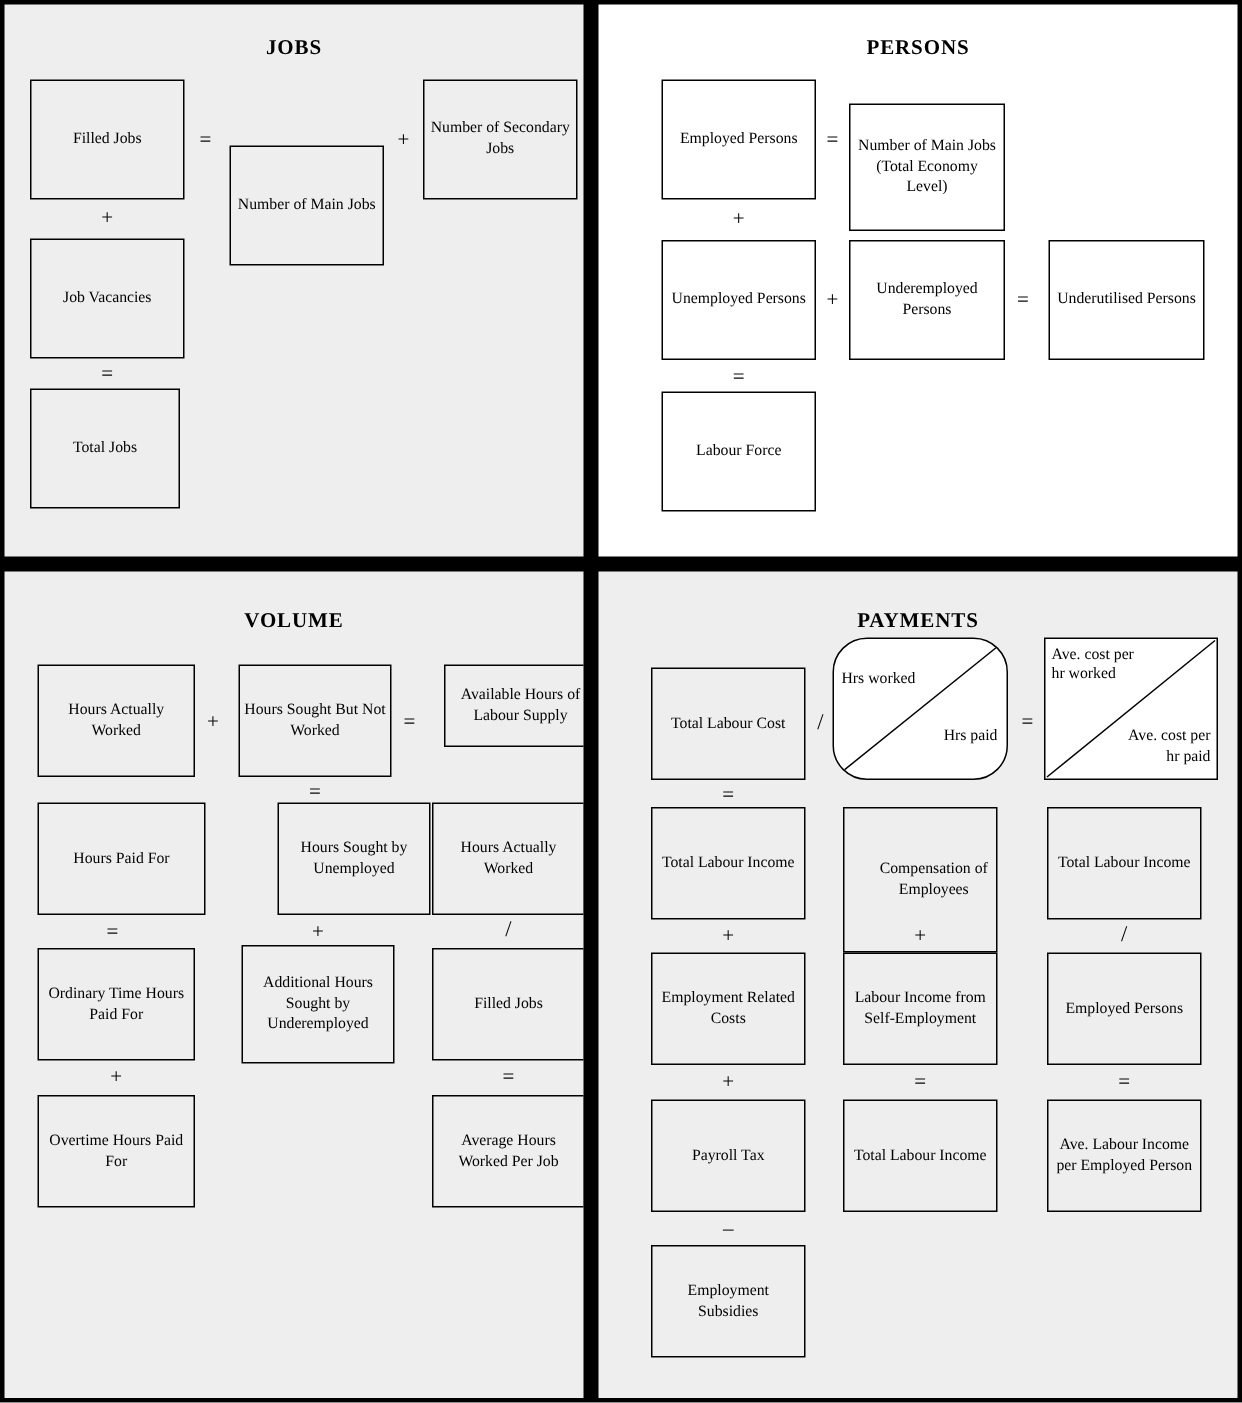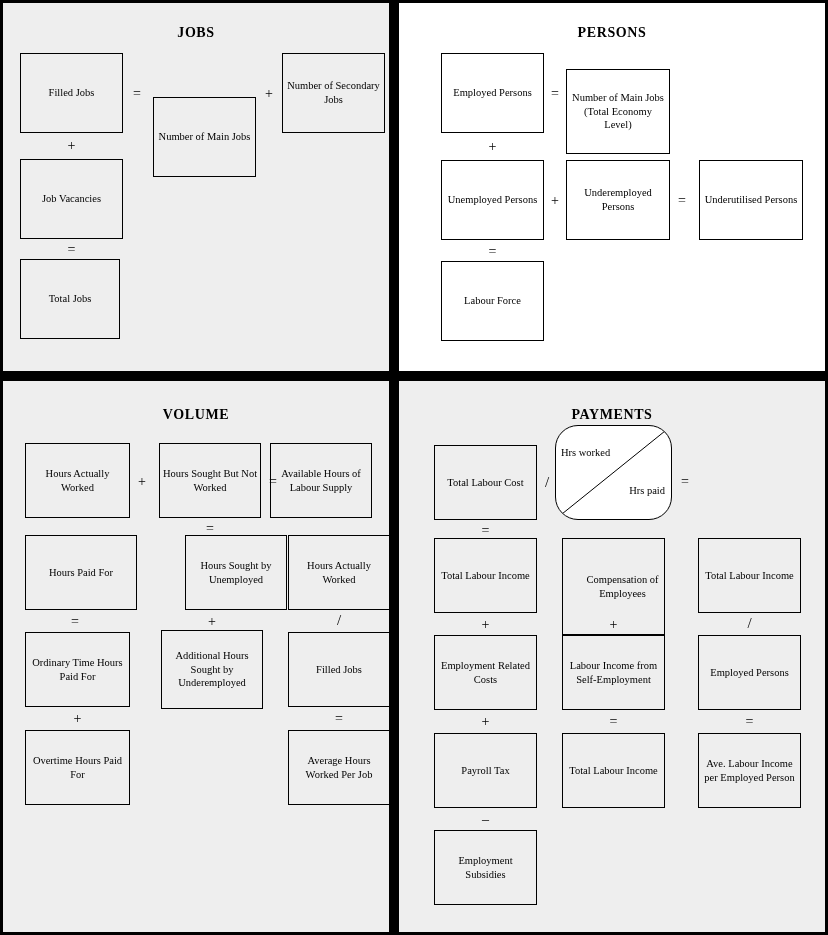--- a/index.html
+++ b/index.html
@@ -162,21 +162,21 @@
     <div class="quad-title">VOLUME</div>
 
     <div class="box" style="left:22px; top:62px; width:105px; height:75px;">Hours Actually Worked</div>
 
     <div class="op" style="left:131px; top:94px; width:16px;">+</div>
 
     <div class="box" style="left:156px; top:62px; width:102px; height:75px;">Hours Sought But Not Worked</div>
 
     <div class="op" style="left:262px; top:94px; width:16px;">=</div>
 
-    <div class="box" style="left:267px; top:62px; width:102px; height:75px;">Available Hours of Labour Supply</div>
+    <div class="box" style="left:293px; top:62px; width:102px; height:55px;">Available Hours of Labour Supply</div>
 
     <div class="op" style="left:156px; top:141px; width:102px;">=</div>
 
     <div class="box" style="left:22px; top:154px; width:112px; height:75px;">Hours Paid For</div>
 
     <div class="box" style="left:158px; top:154px; width:102px; height:75px;margin-left:24px;">Hours Sought by Unemployed</div>
 
     <div class="box" style="left:285px; top:154px; width:102px; height:75px;">Hours Actually Worked</div>
 
     <div class="op" style="left:22px; top:234px; width:100px;">=</div>
@@ -207,20 +207,27 @@
     <div class="splitbox hrs" style="left:156px; top:44px; width:117px; height:95px;border-radius:23px;">
       <svg class="diag" viewBox="0 0 117 95" preserveAspectRatio="none">
         <line x1="1" y1="94" x2="116" y2="1" stroke="#000" stroke-width="1" vector-effect="non-scaling-stroke"></line>
       </svg>
       <div class="top-label">Hrs worked</div>
       <div class="bot-label">Hrs paid</div>
     </div>
 
     <div class="op" style="left:278px; top:94px; width:16px;">=</div>
 
+    <div class="splitbox" style="left:297px; top:44px; width:116px; height:95px;">
+      <svg class="diag" viewBox="0 0 116 95" preserveAspectRatio="none">
+        <line x1="1" y1="94" x2="115" y2="1" stroke="#000" stroke-width="1" vector-effect="non-scaling-stroke"></line>
+      </svg>
+      <div class="top-label" style="max-width:64px;">Ave. cost per hr worked</div>
+      <div class="bot-label" style="max-width:66px; bottom:8px;">Ave. cost per hr paid</div>
+    </div>
 
     <div class="op" style="left:35px; top:143px; width:103px;">=</div>
 
     <div class="box" style="left:35px; top:157px; width:103px; height:75px;">Total Labour Income</div>
 
     <div class="box" style="left:163px; top:157px; width:103px; height:97px;padding-left:20px;">Compensation of Employees</div>
 
     <div class="box" style="left:299px; top:157px; width:103px; height:75px;">Total Labour Income</div>
 
     <div class="op" style="left:35px; top:237px; width:103px;">+</div>

